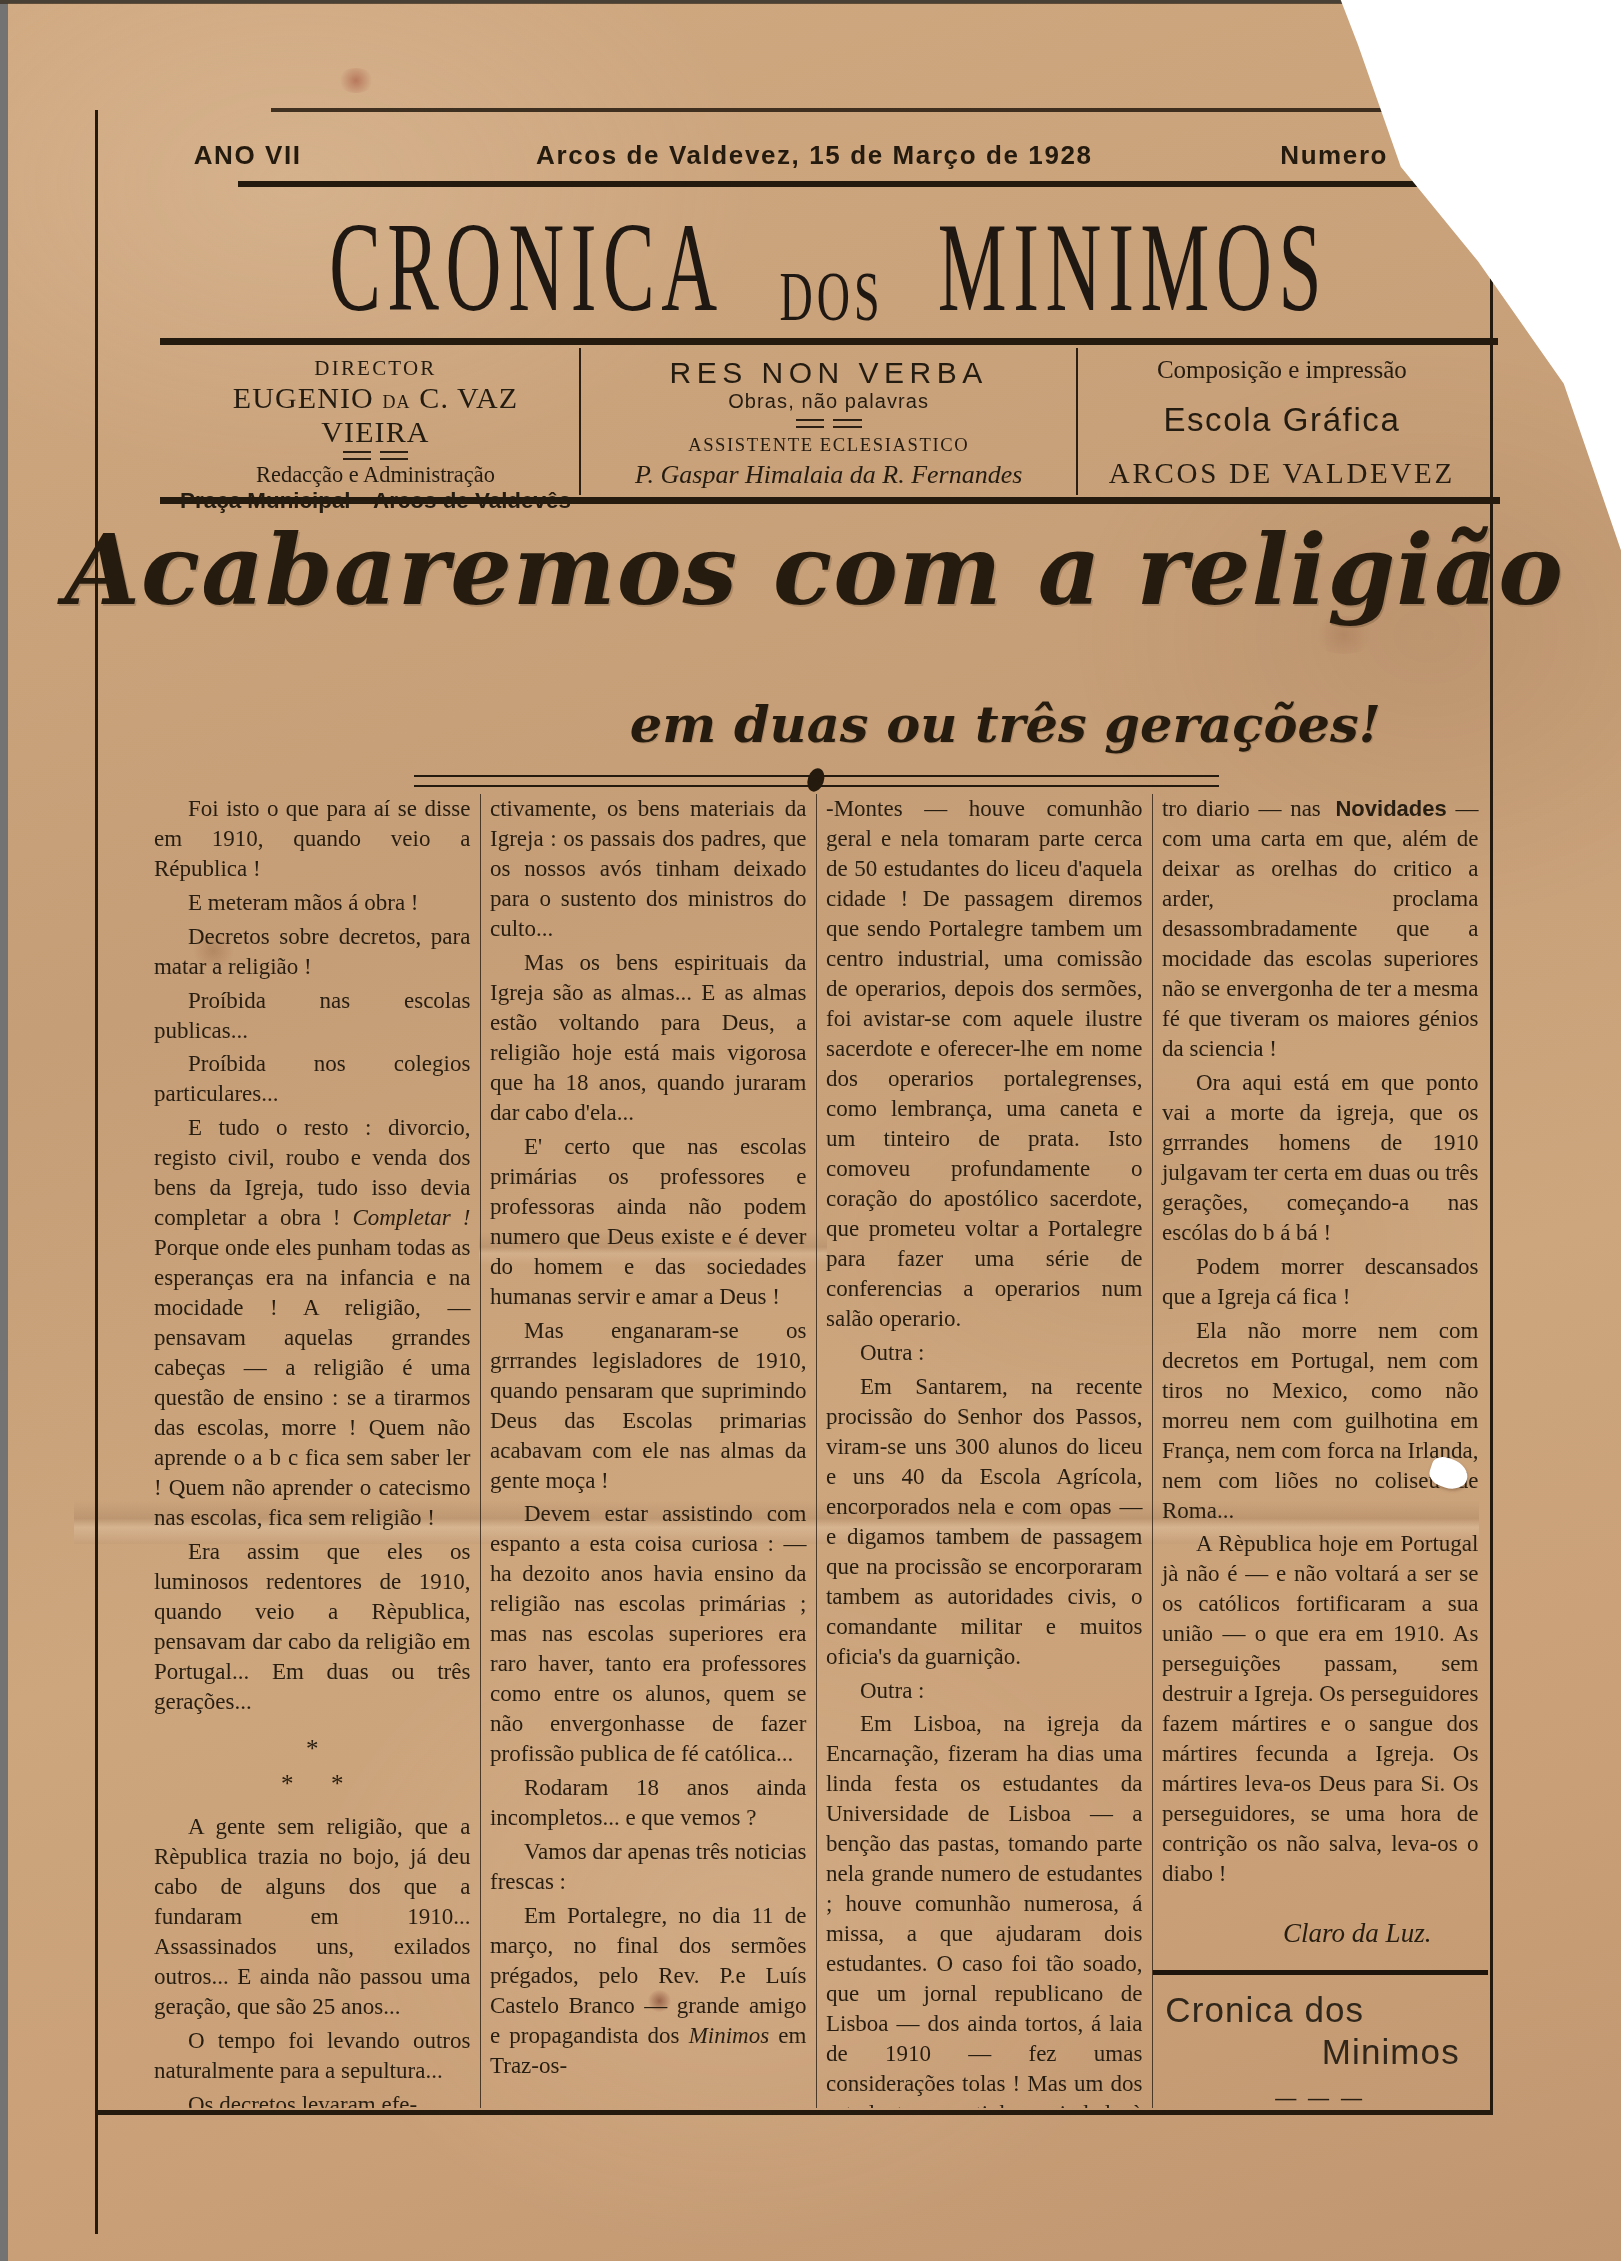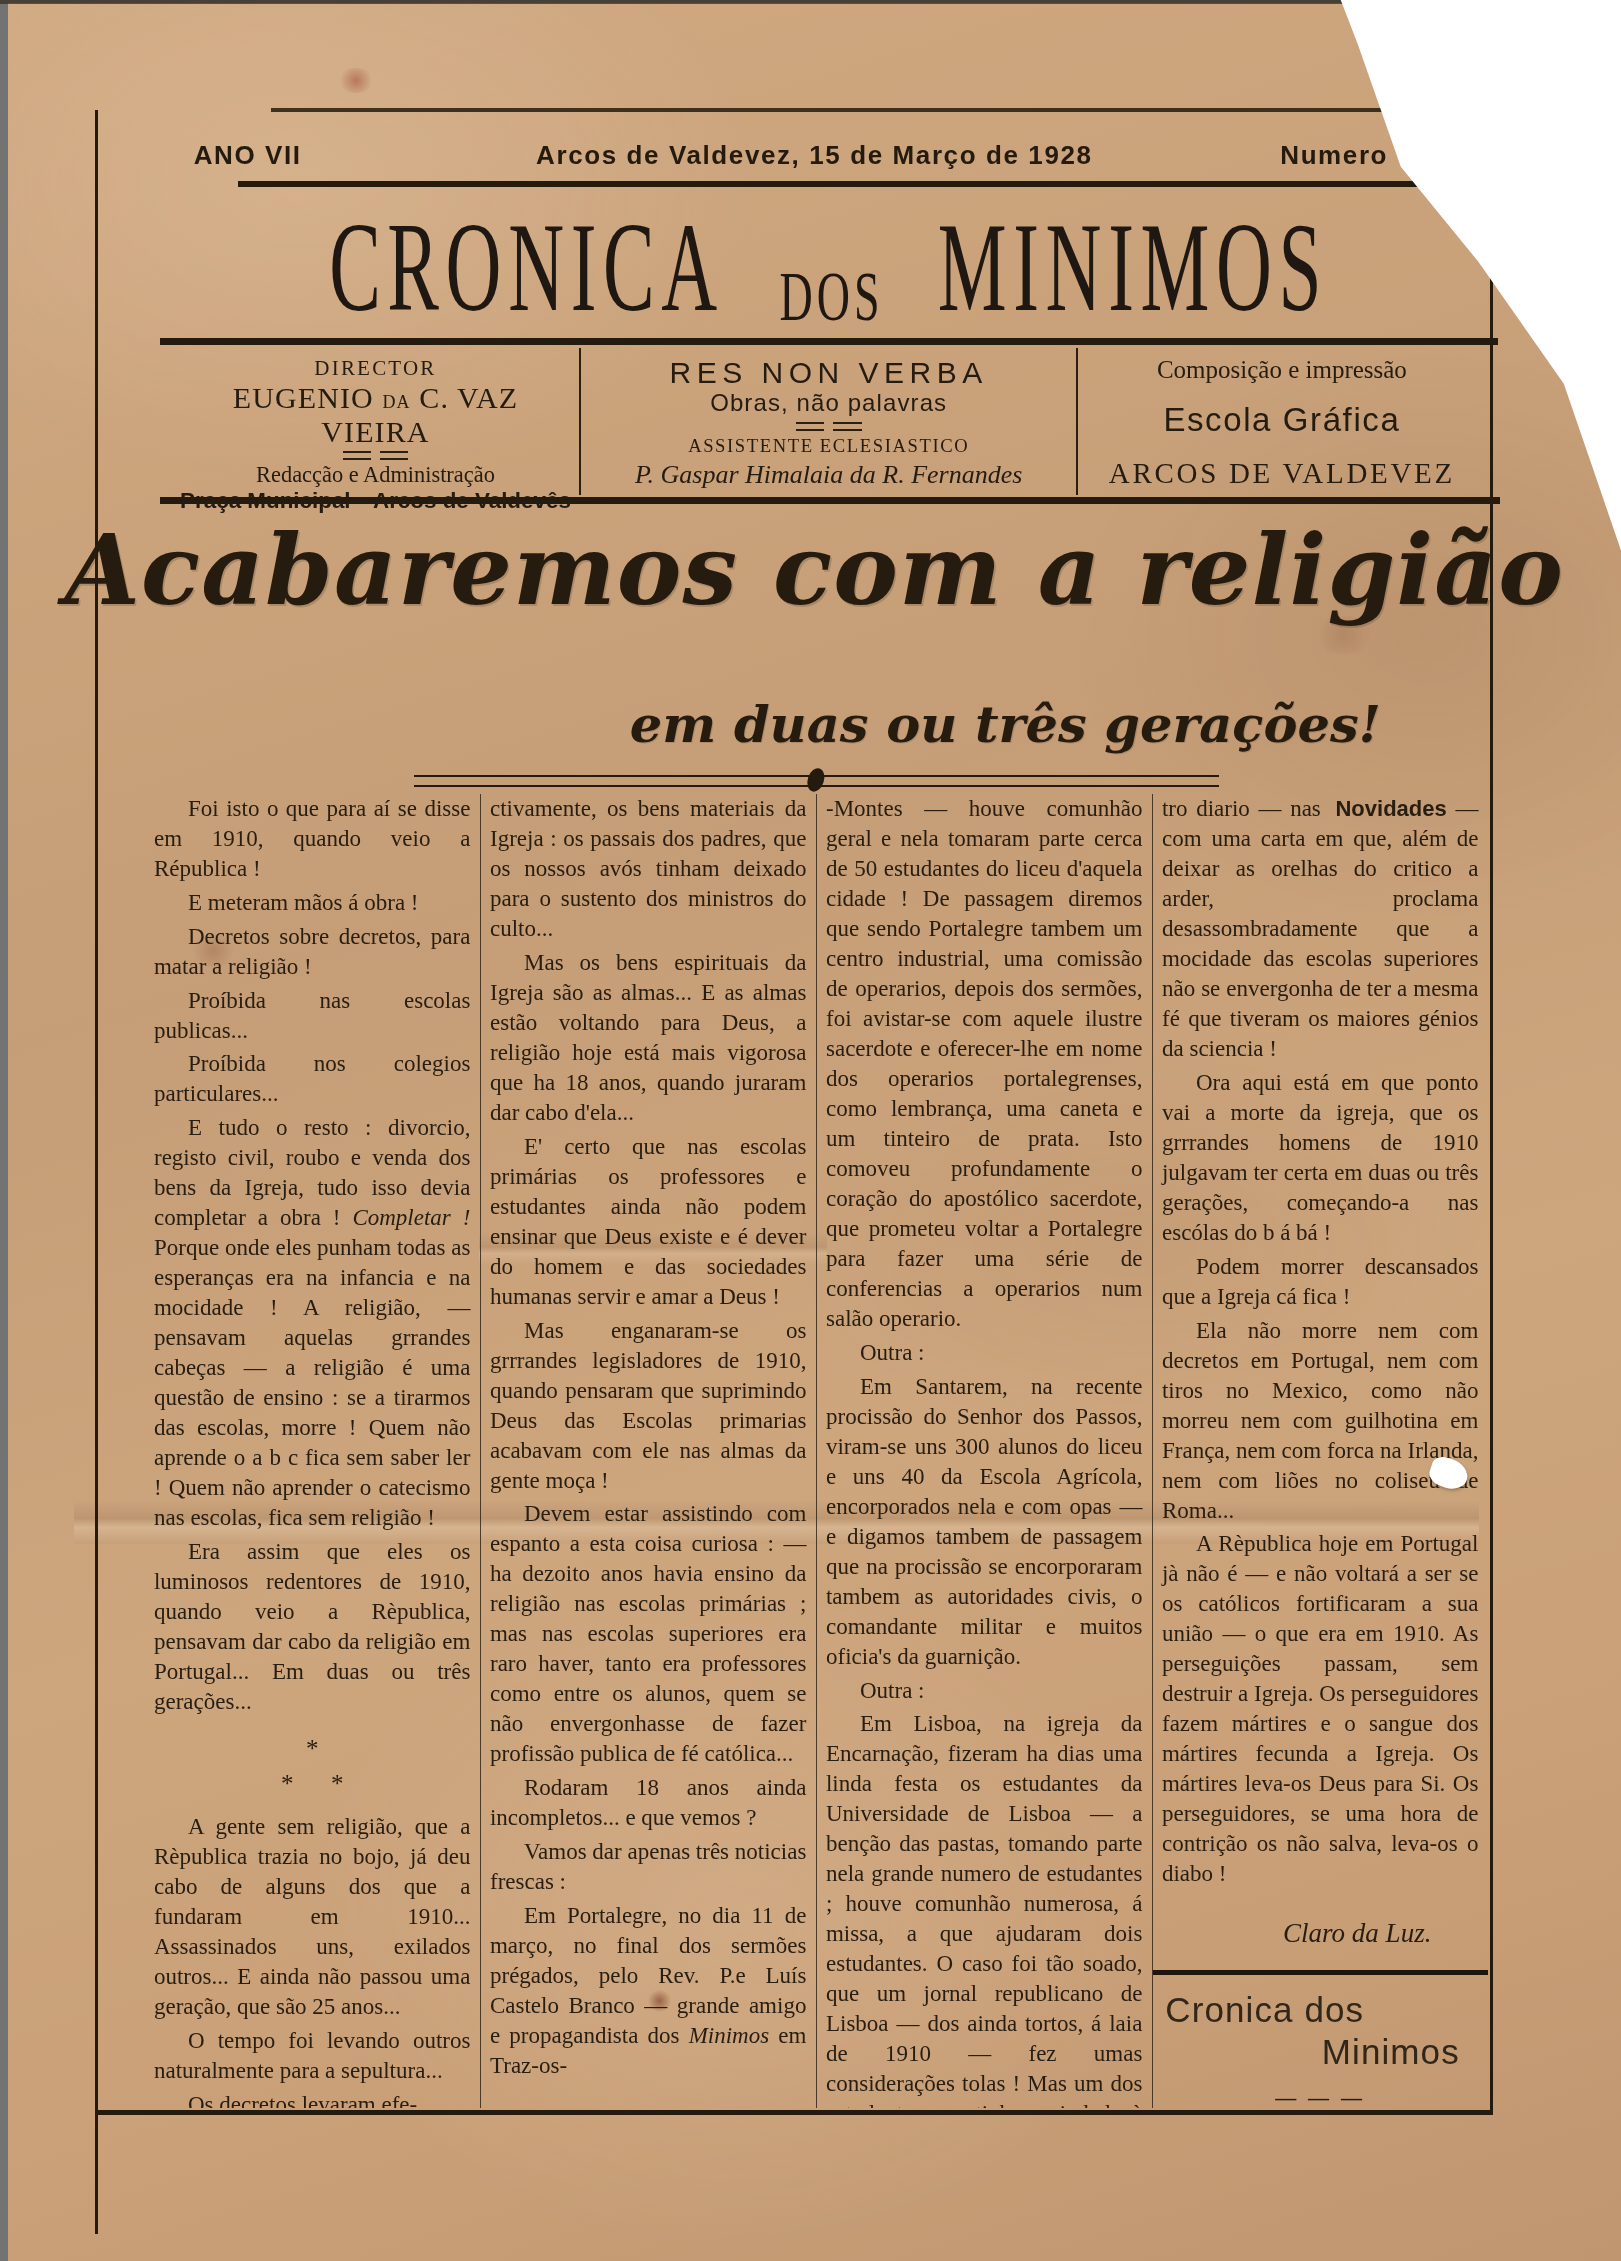--- a/index.html
+++ b/index.html
@@ -58,21 +58,21 @@
     align-items:center;text-align:center;padding:7.7px 5.5px 5.5px;}
   .info-cell.mid{flex:1.22;border-left:2.2px solid #2a1f12;border-right:2.2px solid #2a1f12;}
   .i-small-caps{font-size:21px;letter-spacing:2.2px;}
   .i-name{font-size:30px;letter-spacing:1.1px;}
   .i-name .da{font-size:18px;}
   .eq{display:flex;gap:8.8px;justify-content:center;margin:2.2px 0;}
   .eq i{width:28.5px;height:5px;border-top:2.2px solid #2a1f12;border-bottom:2.2px solid #2a1f12;}
   .i-redac{font-size:22.4px;}
   .i-praca{font-family:"Liberation Sans",sans-serif;font-weight:bold;font-size:22.4px;}
   .i-motto{font-family:"Liberation Sans",sans-serif;font-size:30px;letter-spacing:5.5px;}
-  .i-motto-sub{font-family:"Liberation Sans",sans-serif;font-size:24px;letter-spacing:1.1px;margin-top:-3.3px;}
+  .i-motto-sub{font-family:"Liberation Sans",sans-serif;font-size:20px;letter-spacing:1.1px;margin-top:-3.3px;}
   .i-role{font-size:18.6px;letter-spacing:1.6px;}
   .i-assist{font-style:italic;font-size:26px;}
   .i-comp{font-size:25px;}
   .i-escola{font-family:"Liberation Sans",sans-serif;font-size:33px;letter-spacing:1.6px;}
   .i-arcos{font-size:29px;letter-spacing:2.7px;}
   
   #headline{position:absolute;left:0;top:519px;width:100%;text-align:center;
     font-family:"DejaVu Serif",serif;font-style:italic;font-weight:bold;font-size:97px;
     line-height:1;color:#261b0f;letter-spacing:1.1px;text-shadow:1.6px 1.6px 0 rgba(50,32,14,0.18);}
   #subhead{position:absolute;left:0;top:691px;width:100%;text-align:right;padding-right:240px;
@@ -188,21 +188,21 @@
         <p>Era assim que eles os luminosos redentores de 1910, quando veio a Rèpublica, pensavam dar cabo da religião em Portugal... Em duas ou três gerações...</p>
         <div class="stars"><span>*</span><br><span>*      *</span></div>
         <p>A gente sem religião, que a Rèpublica trazia no bojo, já deu cabo de alguns dos que a fundaram em 1910... Assassinados uns, exilados outros... E ainda não passou uma geração, que são 25 anos...</p>
         <p>O tempo foi levando outros naturalmente para a sepultura...</p>
         <p>Os decretos levaram efe-</p>
       </div>
 
       <div class="col" id="col2">
         <p class="cont">ctivamente, os bens materiais da Igreja : os passais dos padres, que os nossos avós tinham deixado para o sustento dos ministros do culto...</p>
         <p>Mas os bens espirituais da Igreja são as almas... E as almas estão voltando para Deus, a religião hoje está mais vigorosa que ha 18 anos, quando juraram dar cabo d'ela...</p>
-        <p>E' certo que nas escolas primárias os professores e estudantes ainda não podem ensinar que Deus existe e é dever do homem e das sociedades humanas servir e amar a Deus !</p>
+        <p>E' certo que nas escolas primárias os professores e professoras ainda não podem numero que Deus existe e é dever do homem e das sociedades humanas servir e amar a Deus !</p>
         <p>Mas enganaram-se os grrrandes legisladores de 1910, quando pensaram que suprimindo Deus das Escolas primarias acabavam com ele nas almas da gente moça !</p>
         <p>Devem estar assistindo com espanto a esta coisa curiosa : — ha dezoito anos havia ensino da religião nas escolas primárias ; mas nas escolas superiores era raro haver, tanto era professores como entre os alunos, quem se não envergonhasse de fazer profissão publica de fé católica...</p>
         <p>Rodaram 18 anos ainda incompletos... e que vemos ?</p>
         <p>Vamos dar apenas três noticias frescas :</p>
         <p><span>Em Portalegre, no dia 11 de março, no final dos sermões prégados, pelo Rev. P.e Luís Castelo Branco — grande amigo e propagandista dos </span><em>Minimos</em><span> em Traz-os-</span></p>
       </div>
 
       <div class="col" id="col3">
         <p class="cont">-Montes — houve comunhão geral e nela tomaram parte cerca de 50 estudantes do liceu d'aquela cidade ! De passagem diremos que sendo Portalegre tambem um centro industrial, uma comissão de operarios, depois dos sermões, foi avistar-se com aquele ilustre sacerdote e oferecer-lhe em nome dos operarios portalegrenses, como lembrança, uma caneta e um tinteiro de prata. Isto comoveu profundamente o coração do apostólico sacerdote, que prometeu voltar a Portalegre para fazer uma série de conferencias a operarios num salão operario.</p>
         <p>Outra :</p>

